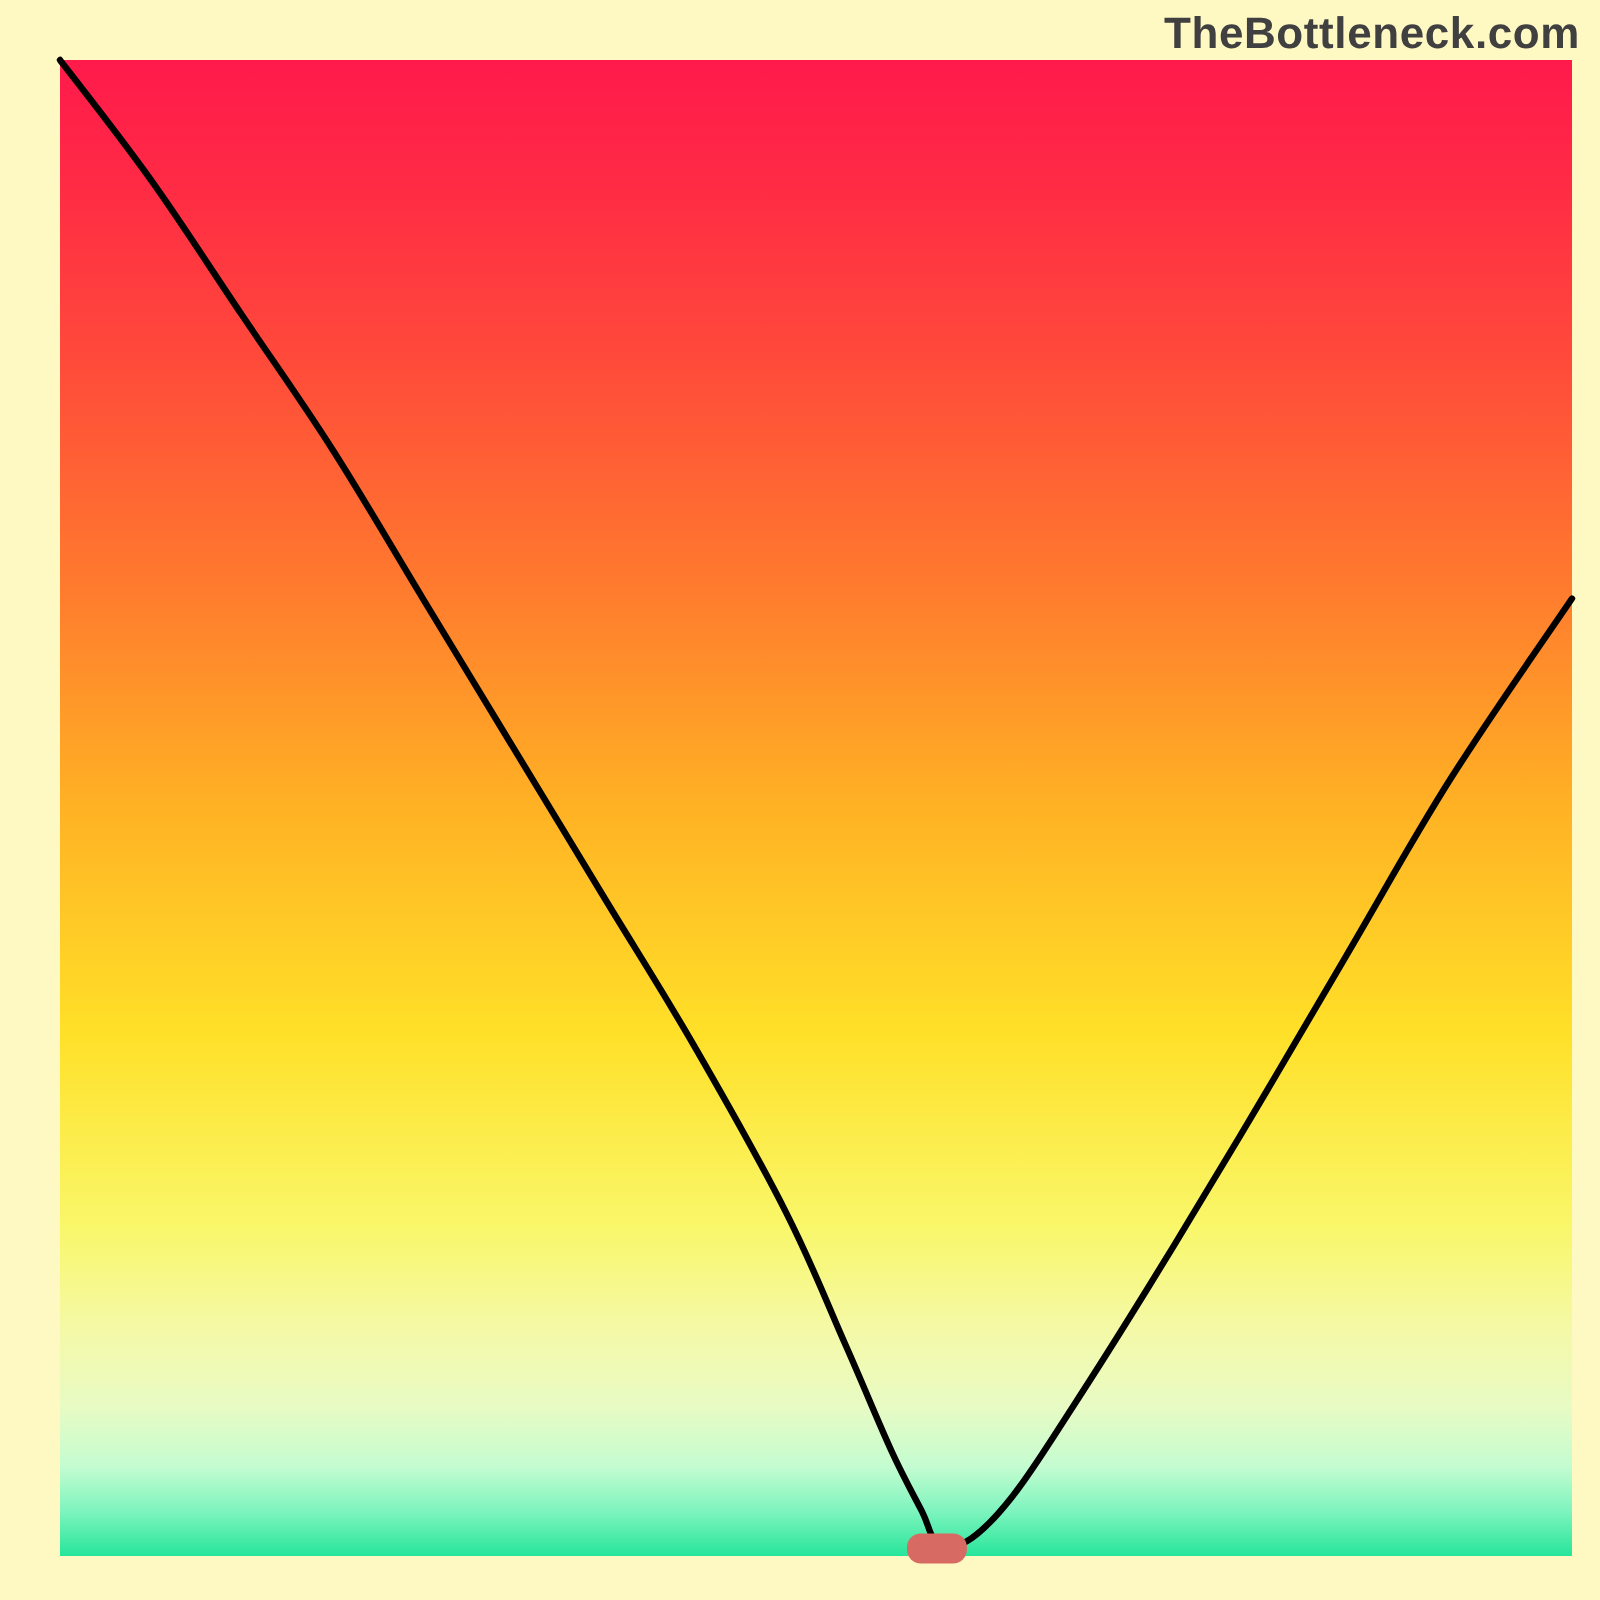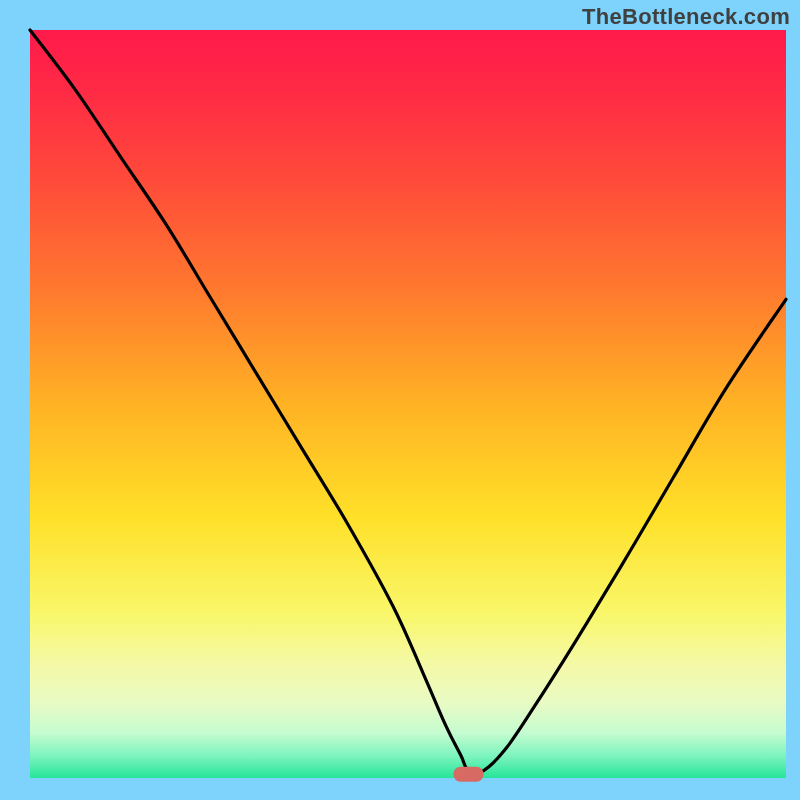--- a/index.html
+++ b/index.html
@@ -8,21 +8,21 @@
     width: 800px;
     height: 800px;
     background: #000;
     overflow: hidden;
     font-family: Arial, Helvetica, sans-serif;
   }
   .frame {
     position: relative;
     width: 800px;
     height: 800px;
-    background: #7dd3fc;
+    background: #fef9c3;
   }
   .watermark {
     position: absolute;
     top: 4px;
     right: 10px;
     color: #404040;
     font-size: 22px;
     font-weight: bold;
     letter-spacing: 0.3px;
     z-index: 10;

